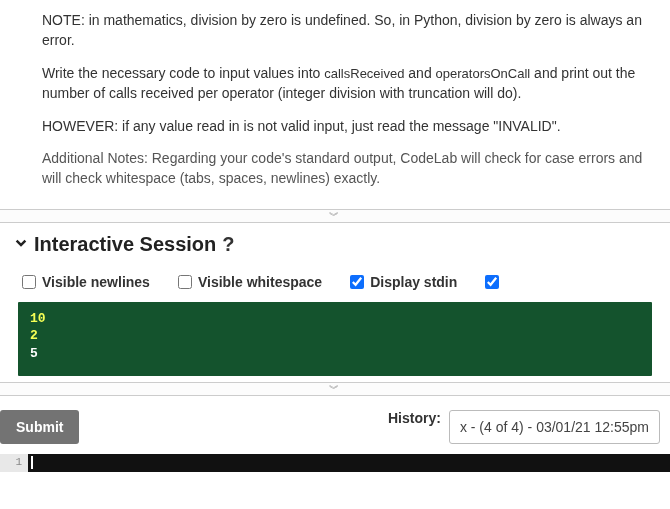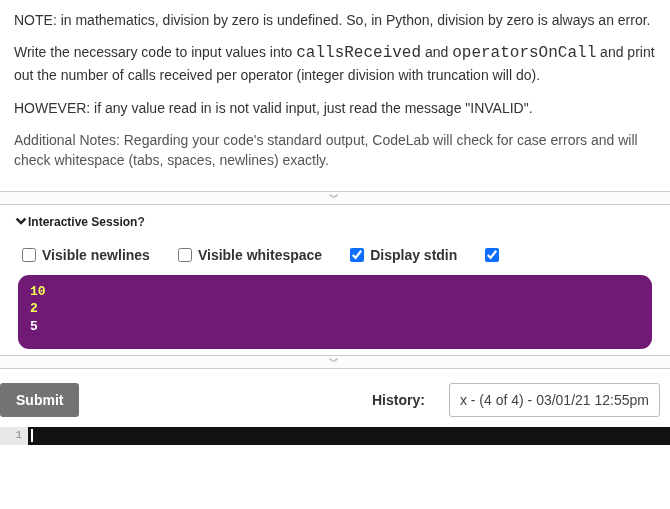--- a/index.html
+++ b/index.html
@@ -8,47 +8,48 @@
     font-size: 14px;
     color: #333;
     background: #fff;
     width: 670px;
     overflow: hidden;
   }
   .content {
     padding: 10px 14px 8px 14px;
     line-height: 1.45;
   }
-  .content p { margin-bottom: 12px; }
+  .content p { margin-bottom: 12px; margin-left: 28px; }
   .code-inline {
-    font-family: Liberation Mono, monospace;
-    font-size: 16px;
+    font-family: Liberation Sans, sans-serif;
+    font-size: 13px;
   }
   .italic { color: #555; }
   .separator {
     border-top: 1px solid #ccc;
     border-bottom: 1px solid #ccc;
     height: 14px;
     display: flex;
     align-items: center;
     justify-content: center;
     background: #fcfcfc;
   }
   .separator span {
     color: #999;
     font-size: 10px;
     letter-spacing: 2px;
   }
   .section-header {
     padding: 10px 14px;
     font-weight: bold;
-    font-size: 12px;
+    font-size: 20px;
     color: #222;
     display: flex;
-    align-items: center;
+    align-items: flex-start;
+    gap: 6px;
   }
   .section-header .chev {
     display: inline-block;
     width: 14px;
     height: 14px;
   }
   .section-header .help {
     font-weight: bold;
     color: #333;
   }
@@ -64,27 +65,27 @@
     gap: 6px;
     font-weight: bold;
     font-size: 14px;
   }
   .check-wrap input[type=checkbox] {
     width: 14px;
     height: 14px;
     accent-color: #0d6efd;
   }
   .terminal {
-    background: #701a75;
+    background: #14532d;
     color: #fff;
     font-family: "Courier New", Courier, monospace;
     font-size: 13px;
     font-weight: bold;
     margin: 0 18px 6px 18px;
-    border-radius: 11px;
+    border-radius: 1px;
     padding: 8px 12px 14px 12px;
     line-height: 1.35;
   }
   .terminal .stdin { color: #f5ff55; }
   .terminal .stdout { color: #fff; }
   .submit-row {
     display: flex;
     align-items: center;
     justify-content: space-between;
     padding: 14px 10px 10px 0;
@@ -94,22 +95,21 @@
     color: #fff;
     border: none;
     border-radius: 3px;
     padding: 9px 16px;
     font-size: 14px;
     font-weight: bold;
     cursor: pointer;
   }
   .history-wrap {
     display: flex;
-    align-items: center;
-    gap: 24px;
+    gap: 8px;
   }
   .history-wrap label {
     font-weight: bold;
     font-size: 14px;
   }
   .history-select {
     border: 1px solid #bbb;
     border-radius: 3px;
     padding: 8px 10px;
     font-size: 14px;

